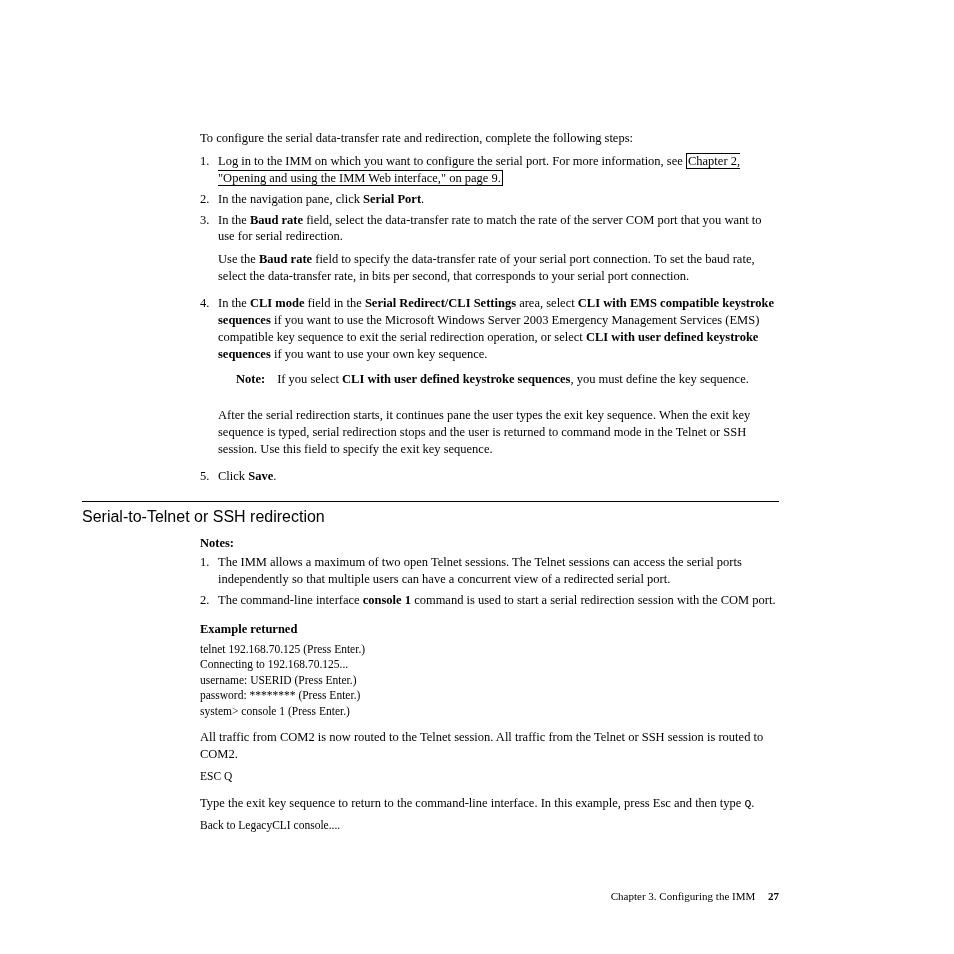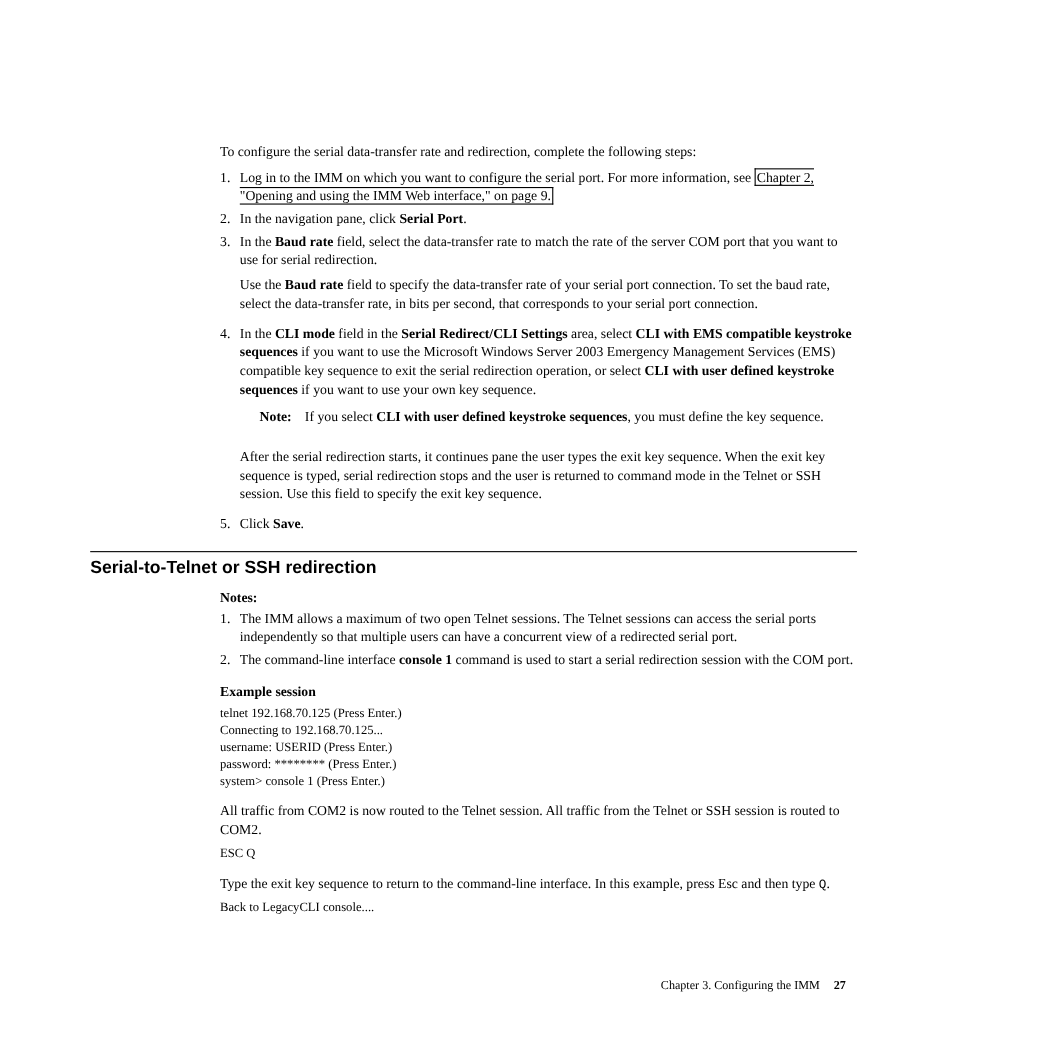--- a/index.html
+++ b/index.html
@@ -62,21 +62,21 @@
   .para {
     margin-bottom: 6px;
   }
   hr.sec-rule {
     border: none;
     border-top: 1px solid #000;
     margin: 16px 0 4px 0;
   }
   .section-heading {
     font-family: Arial, Helvetica, sans-serif;
-    font-weight: bold;
+    font-weight: normal;
     font-size: 16px;
     margin: 0 0 8px 0;
   }
   .notes-heading {
     font-weight: bold;
     margin: 6px 0 2px 0;
   }
   .example-heading {
     font-weight: bold;
     margin: 12px 0 4px 0;
@@ -88,21 +88,21 @@
     line-height: 1.35;
     white-space: pre;
   }
   code.inline {
     font-family: 'Courier New', monospace;
     font-size: 11.5px;
   }
   .footer {
     position: absolute;
     bottom: 52px;
-    right: 185px;
+    right: 175px;
     font-size: 11px;
   }
   .footer .pgnum {
     font-weight: bold;
     margin-left: 10px;
   }
 </style>
 </head>
 <body>
 
@@ -170,21 +170,21 @@
         <div class="body">The IMM allows a maximum of two open Telnet sessions. The Telnet sessions can access the serial ports independently so that multiple users can have a concurrent view of a redirected serial port.</div>
       </li>
       <li>
         <div class="num">2.</div>
         <div class="body">
           <span>The command-line interface </span><span class="bold">console 1</span><span> command is used to start a serial redirection session with the COM port.</span>
         </div>
       </li>
     </ol>
 
-    <div class="example-heading">Example session</div>
+    <div class="example-heading">Example returned</div>
     <pre class="code">telnet 192.168.70.125 (Press Enter.)
 Connecting to 192.168.70.125...
 username: USERID (Press Enter.)
 password: ******** (Press Enter.)
 system&gt; console 1 (Press Enter.)</pre>
 
     <div class="para">All traffic from COM2 is now routed to the Telnet session. All traffic from the Telnet or SSH session is routed to COM2.</div>
     <pre class="code">ESC Q</pre>
 
     <div class="para">

